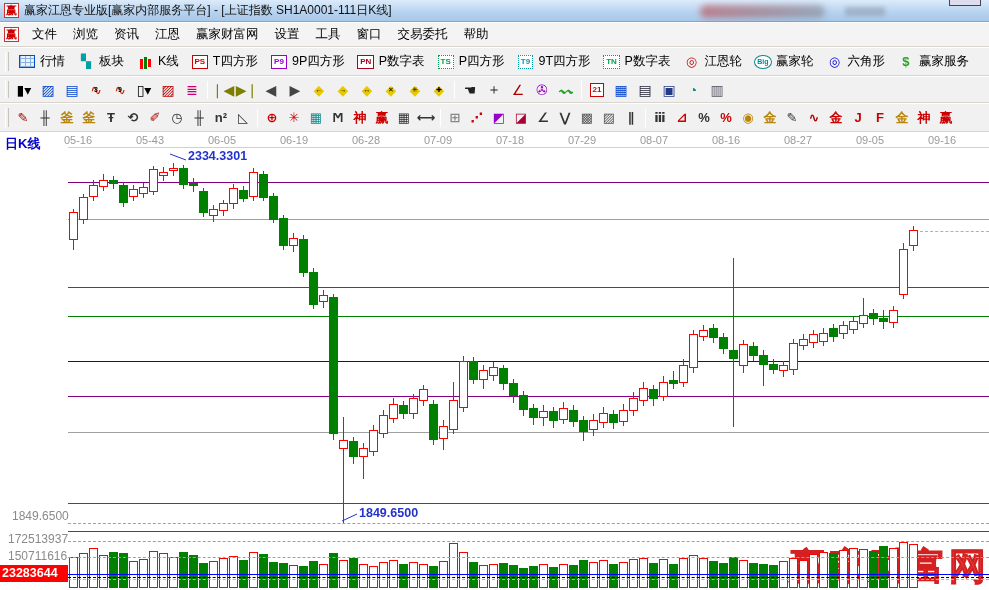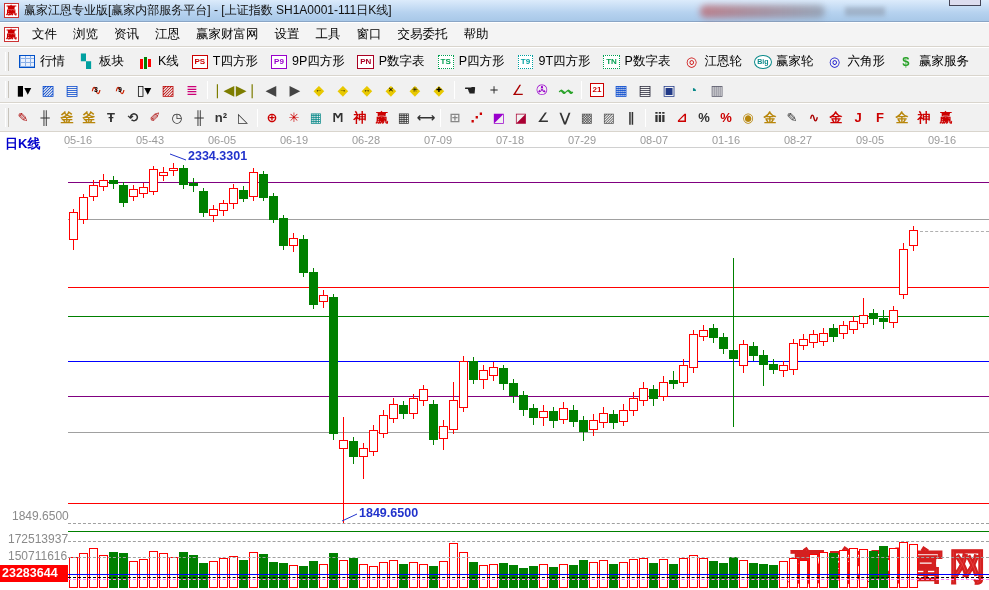--- a/index.html
+++ b/index.html
@@ -249,21 +249,21 @@
     <div id="watermark">赢家财富网</div>
   <div class="date-label" style="left: 78px;">05-16</div>
       <div class="date-label" style="left: 150px;">05-43</div>
       <div class="date-label" style="left: 222px;">06-05</div>
       <div class="date-label" style="left: 294px;">06-19</div>
       <div class="date-label" style="left: 366px;">06-28</div>
       <div class="date-label" style="left: 438px;">07-09</div>
       <div class="date-label" style="left: 510px;">07-18</div>
       <div class="date-label" style="left: 582px;">07-29</div>
       <div class="date-label" style="left: 654px;">08-07</div>
-      <div class="date-label" style="left: 726px;">01-16</div>
+      <div class="date-label" style="left: 726px;">08-16</div>
       <div class="date-label" style="left: 798px;">08-27</div>
       <div class="date-label" style="left: 870px;">09-05</div>
       <div class="date-label" style="left: 942px;">09-16</div>
       <div class="hline" style="left: 68px; right: 0px; top: 50px; border-top-color: rgb(128, 0, 128); border-top-style: solid;"></div>
       <div class="hline" style="left: 68px; right: 0px; top: 87px; border-top-color: rgb(160, 160, 160); border-top-style: solid;"></div>
       <div class="hline" style="left: 68px; right: 0px; top: 155px; border-top-color: rgb(255, 0, 0); border-top-style: solid;"></div>
       <div class="hline" style="left: 68px; right: 0px; top: 184px; border-top-color: rgb(0, 128, 0); border-top-style: solid;"></div>
       <div class="hline" style="left: 68px; right: 0px; top: 229px; border-top-color: rgb(0, 0, 255); border-top-style: solid;"></div>
       <div class="hline" style="left: 68px; right: 0px; top: 264px; border-top-color: rgb(128, 0, 128); border-top-style: solid;"></div>
       <div class="hline" style="left: 68px; right: 0px; top: 300px; border-top-color: rgb(160, 160, 160); border-top-style: solid;"></div>

